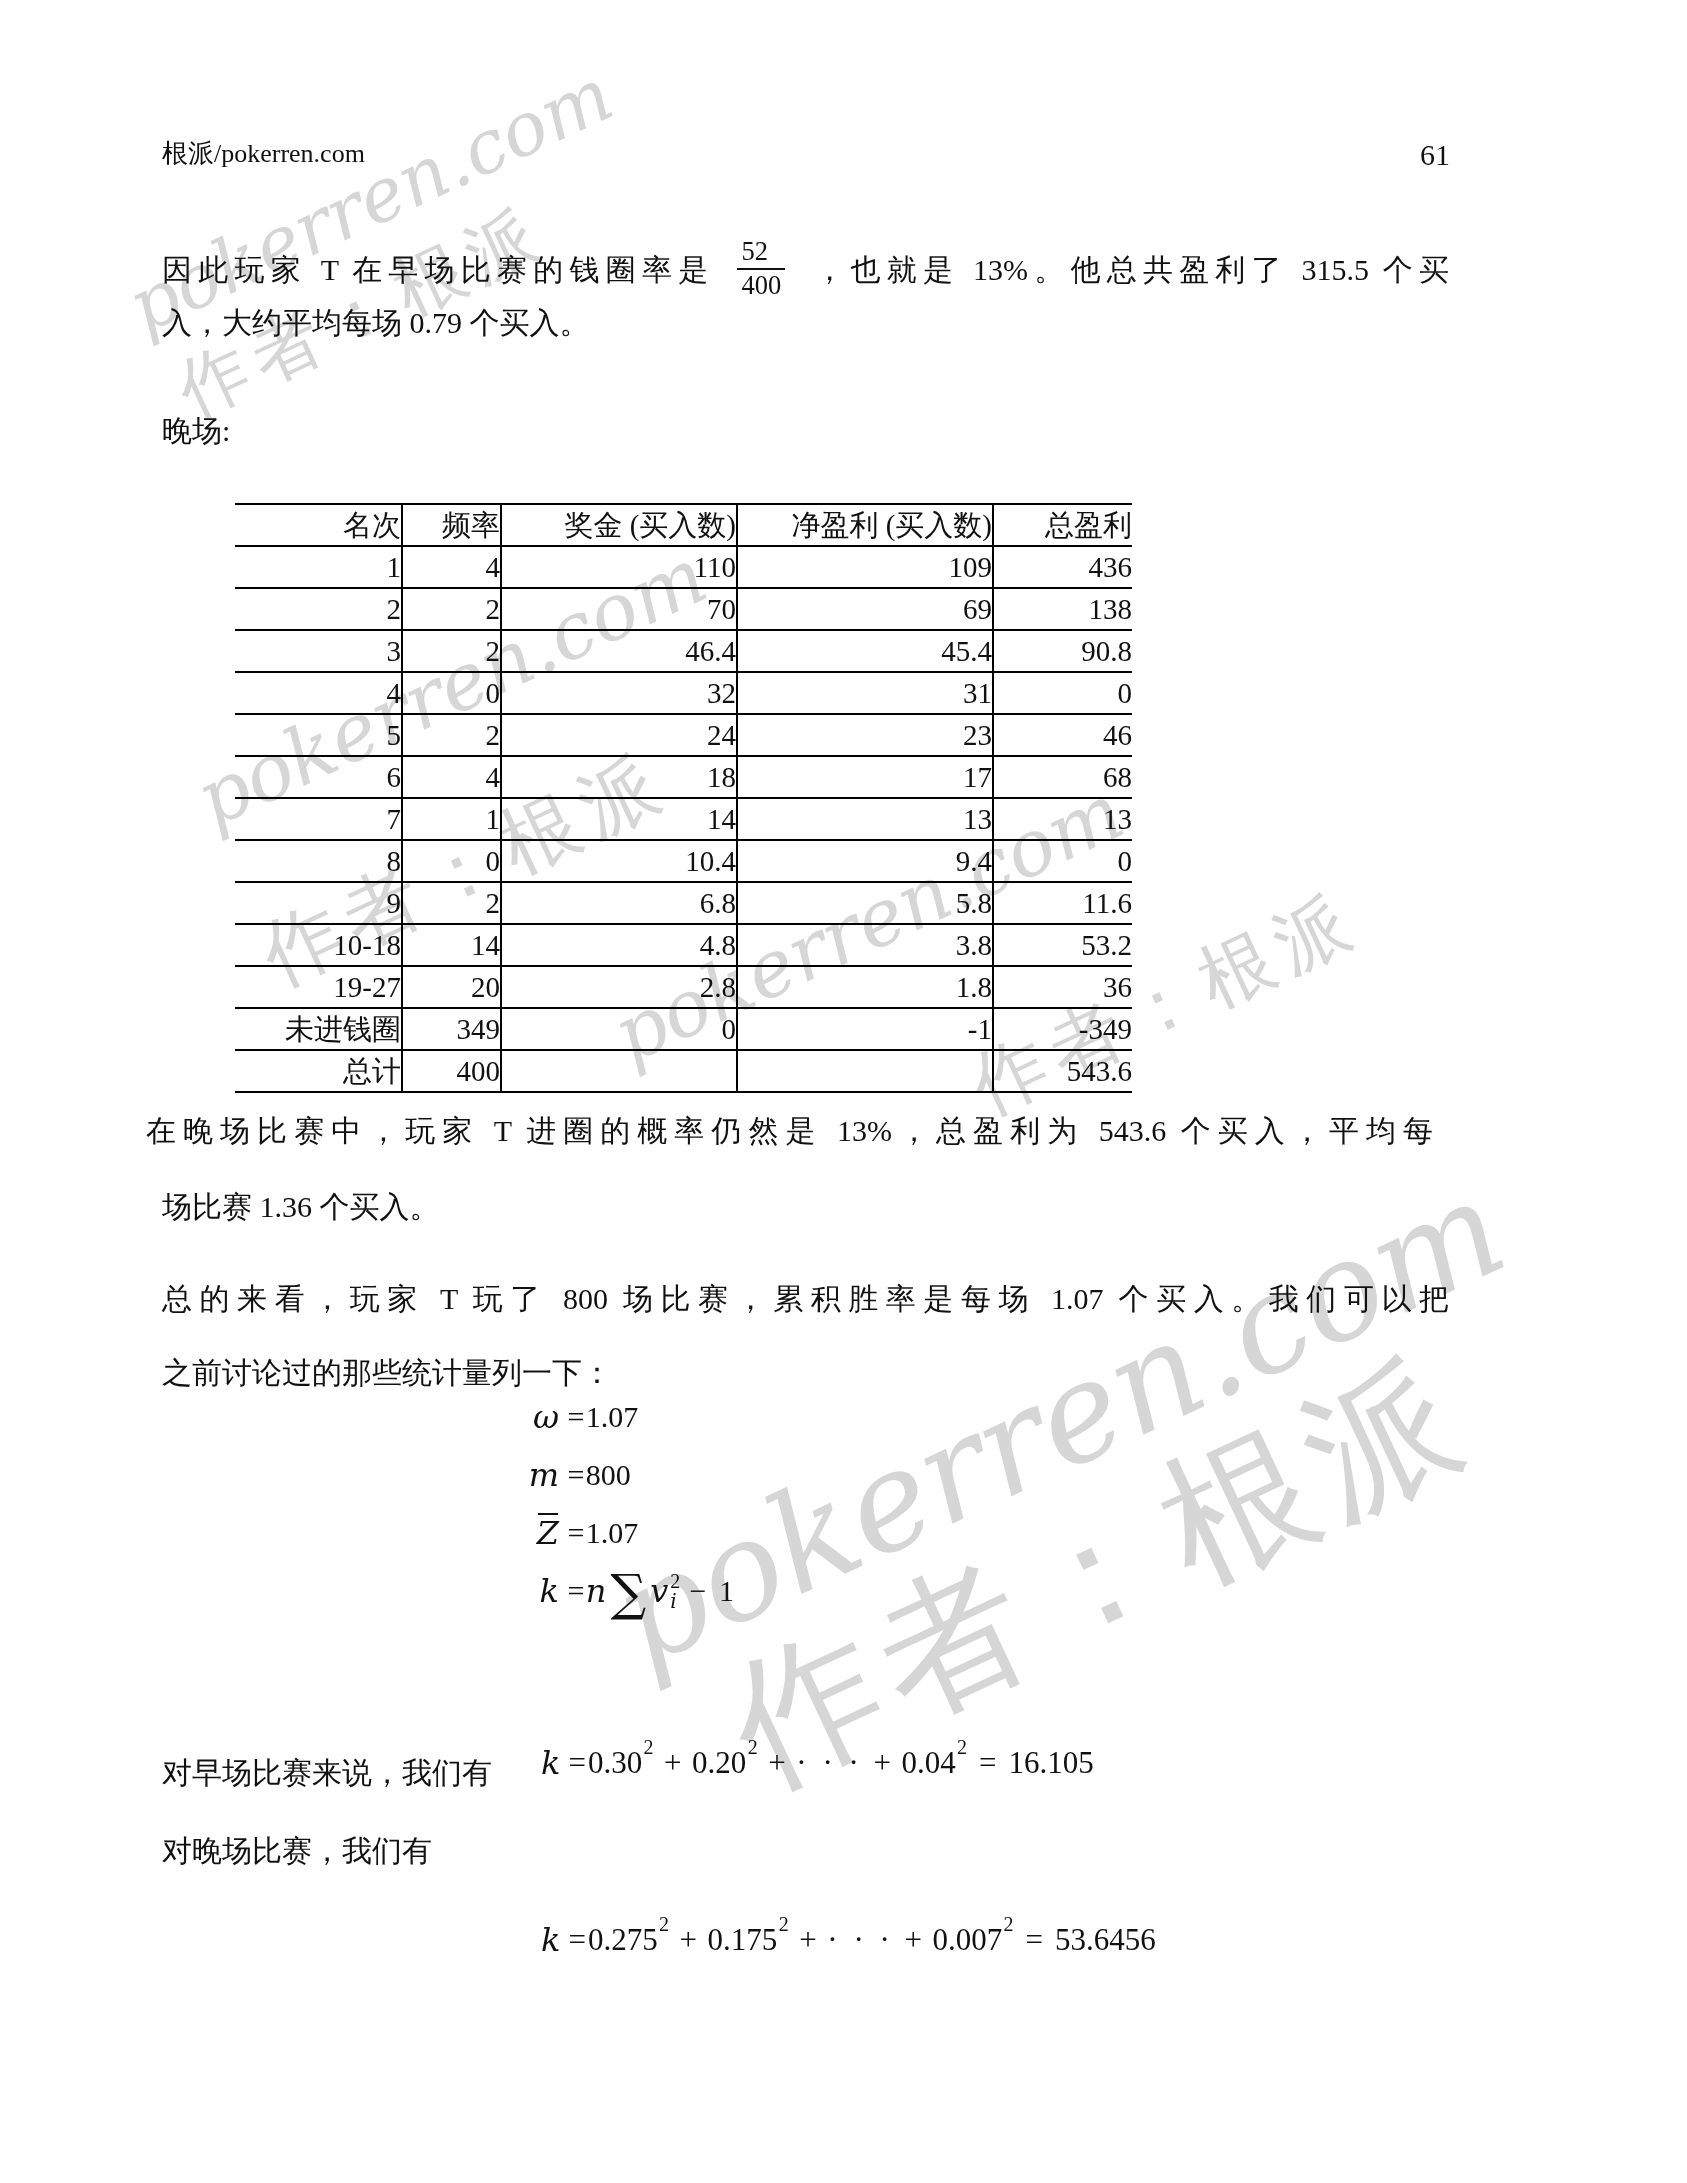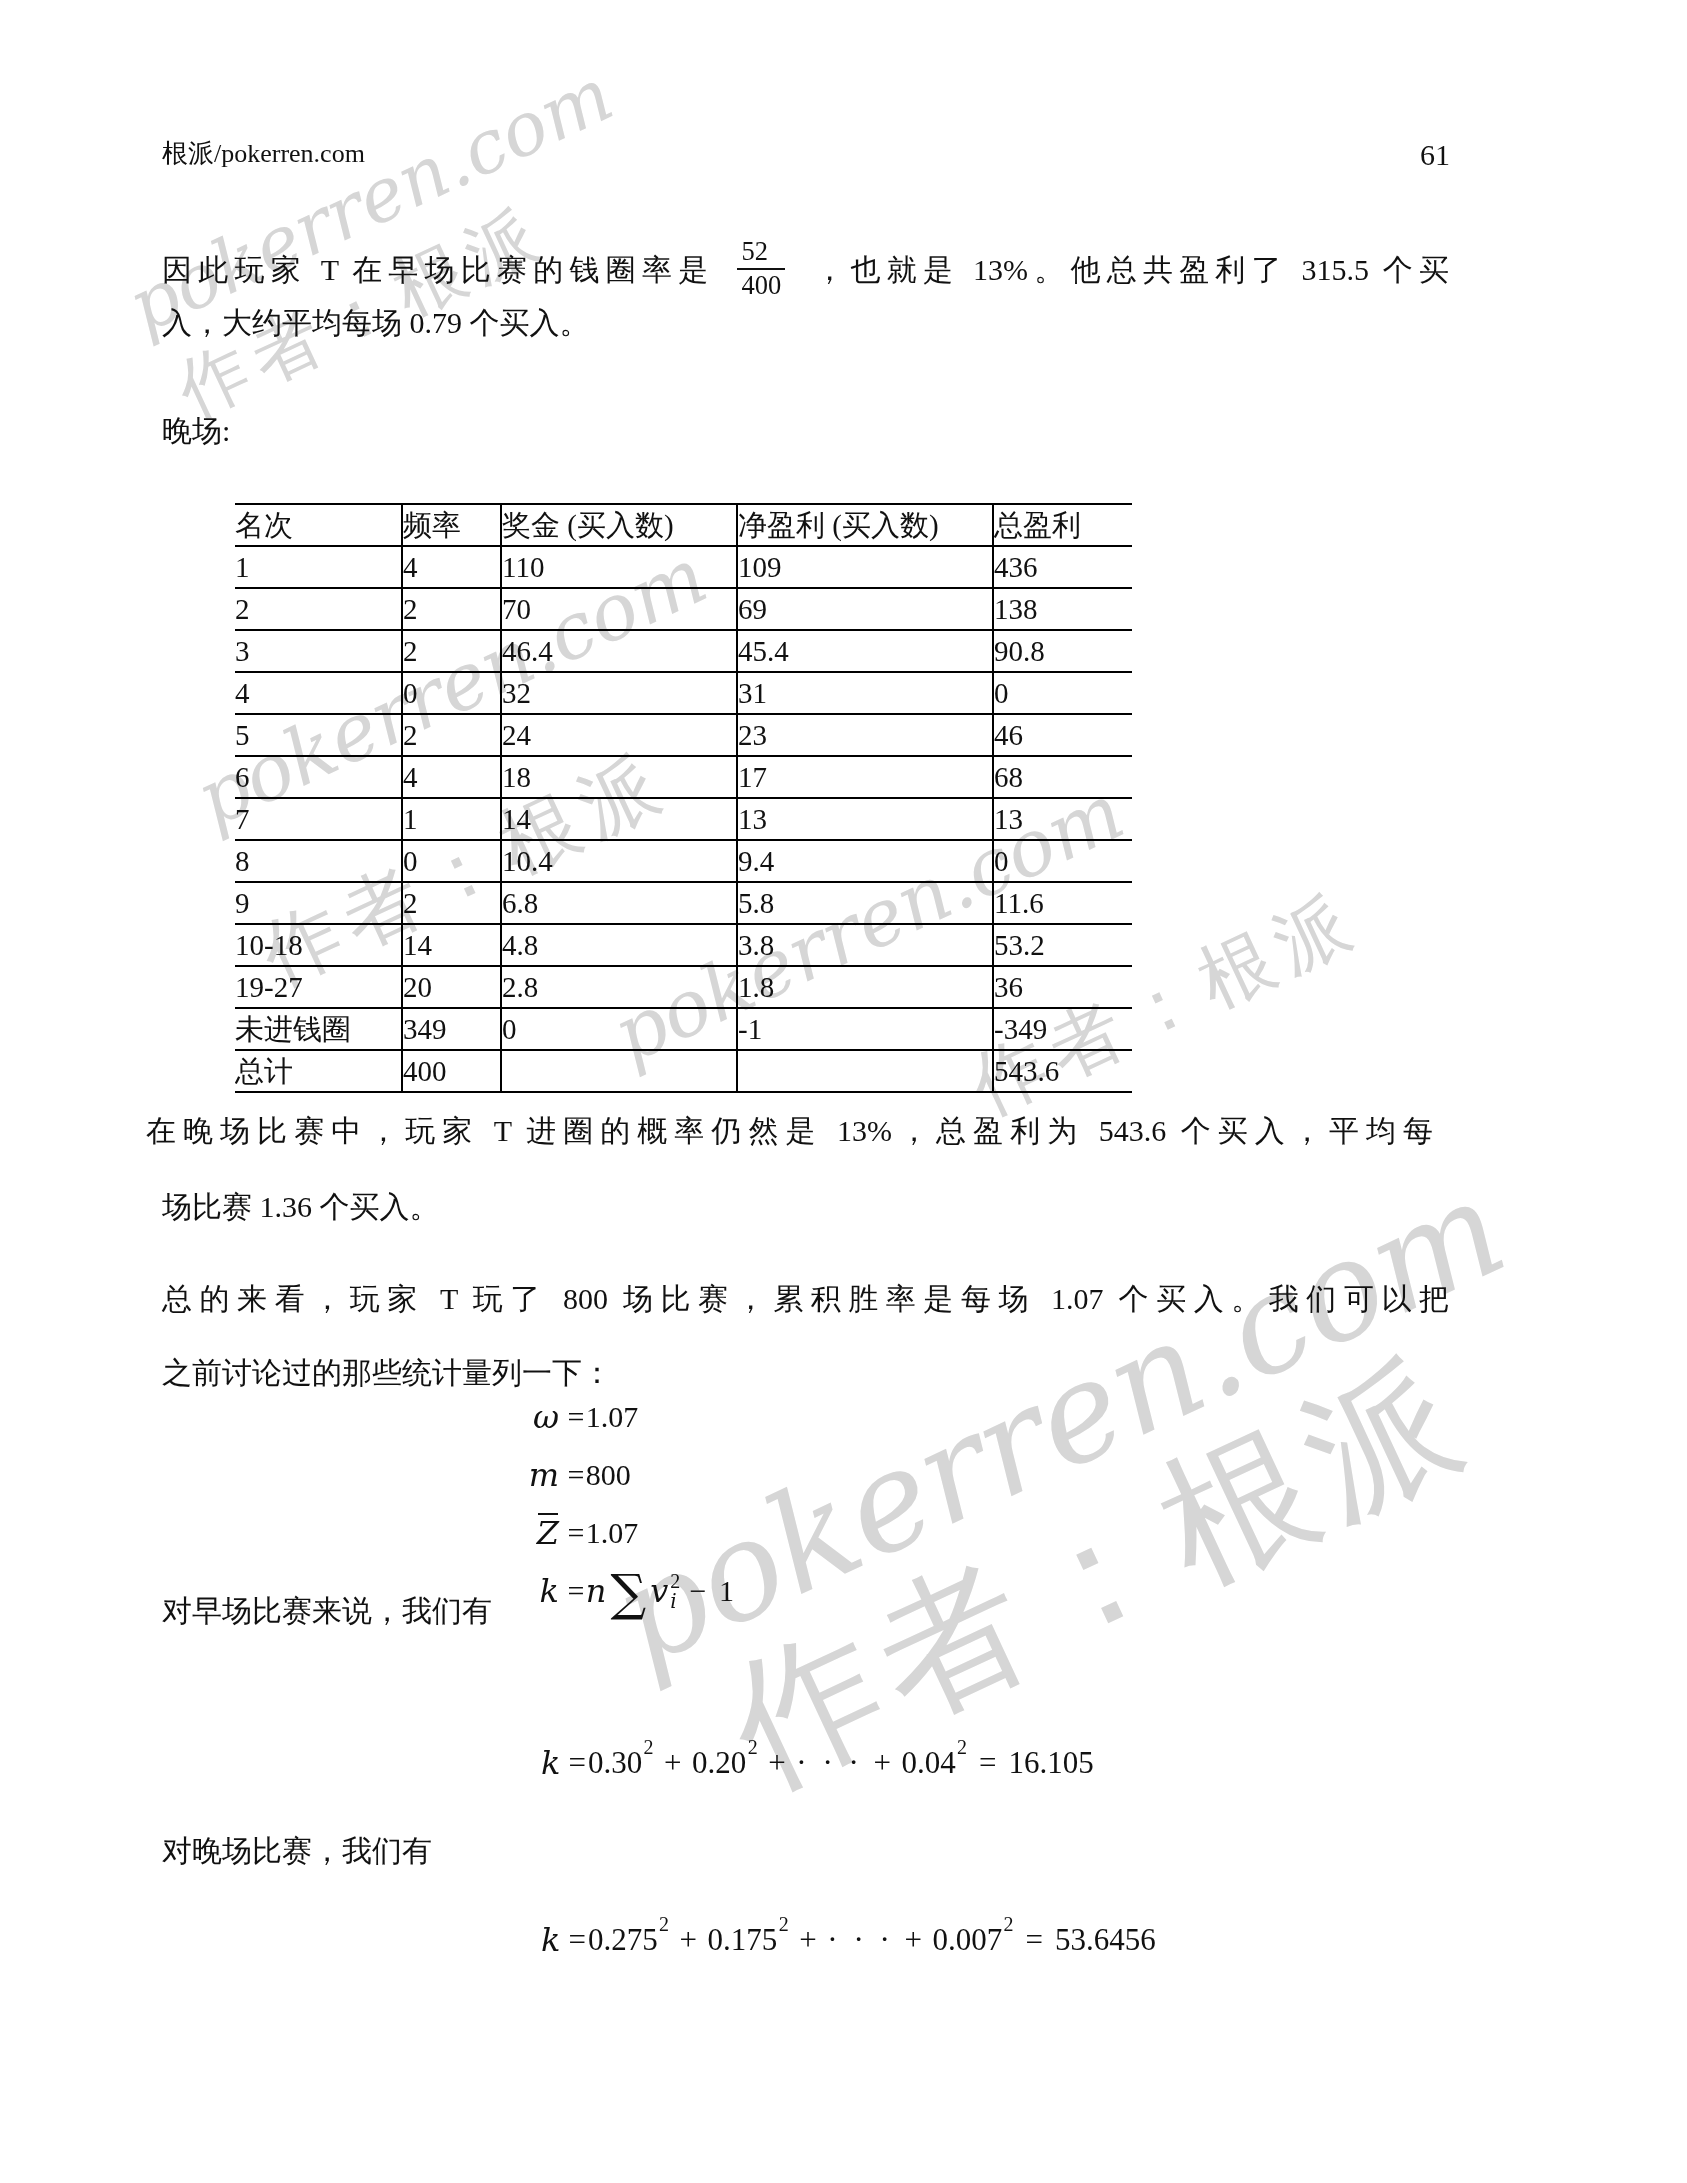--- a/index.html
+++ b/index.html
@@ -29,33 +29,33 @@
   
   .par{font-size:30px;line-height:42px;}
   .just{width:1287px;text-align:justify;text-align-last:justify;}
   .p-intro1{left:162px;top:230px;line-height:79px;}
   .p-intro2{left:162px;top:302px;}
   .p-session{left:162px;top:410px;}
   .p-after1{left:146px;top:1110px;}
   .p-after2{left:162px;top:1186px;}
   .p-sum1{left:162px;top:1278px;}
   .p-sum2{left:162px;top:1352px;}
-  .p-early{left:162px;top:1590px;}
+  .p-early{left:162px;top:1752px;}
   .p-late{left:162px;top:1830px;}
   
   .frac{
     display:inline-block;vertical-align:middle;text-align:center;
     font-size:26.5px;line-height:1.05;margin:0 23px;position:relative;top:-4px;
   }
   .frac .fnum{display:block;padding:0 4px 2px;}
   .frac .fden{display:block;border-top:2px solid #111;padding:2px 4px 0;}
   
   .ptable{
     position:absolute;left:235px;top:503px;width:896px;z-index:1;
-    border-collapse:collapse;table-layout:fixed;font-size:29px;text-align:left;
+    border-collapse:collapse;table-layout:fixed;font-size:29px;text-align:right;
   }
   .ptable th,.ptable td{
     padding:0;height:40px;line-height:38px;font-weight:normal;overflow:hidden;white-space:nowrap;
   }
   .ptable tr{border-bottom:2px solid #000;}
   .ptable thead tr{border-top:2.6px solid #000;border-bottom:2px solid #000;}
   .ptable tbody tr:last-child{border-bottom:2.6px solid #000;}
   .ptable th + th, .ptable td + td{border-left:2px solid #000;}
   
   .stats{left:511px;top:1388px;}

